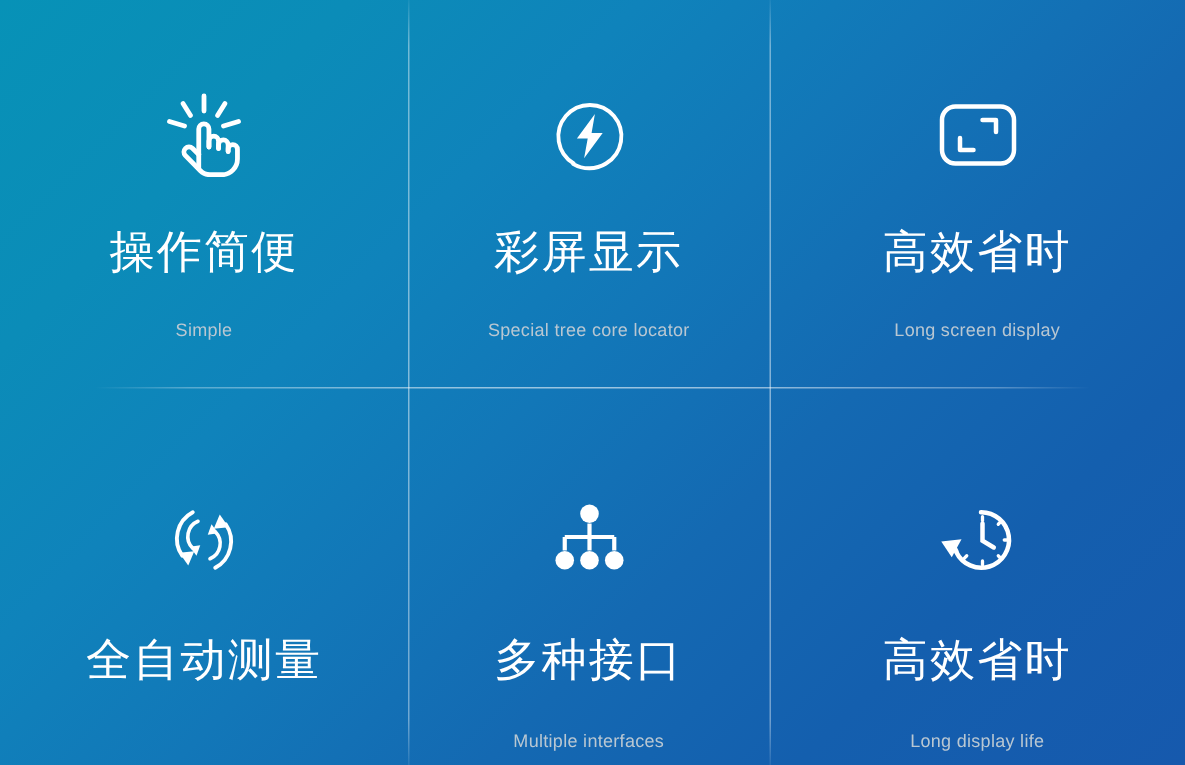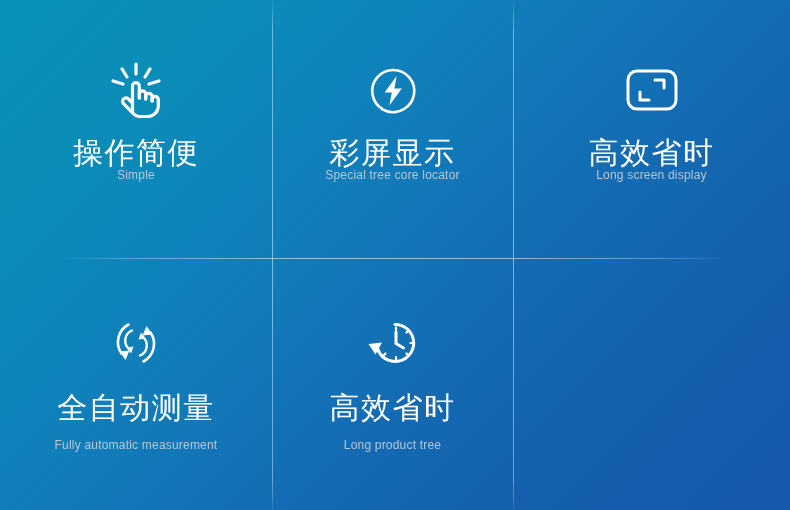--- a/index.html
+++ b/index.html
@@ -74,26 +74,27 @@
     grid-template-columns: 272px 241px 277px;
     grid-template-rows: 258px 252px;
   }
 
   .feature-cell {
     display: flex;
     flex-direction: column;
     align-items: center;
     justify-content: flex-start;
     text-align: center;
+    gap: 16px;
   }
 
   
   .row-1 { padding-top: 62px; }
   
-  .row-2 { padding-top: 57px; }
+  .row-2 { padding-top: 74px; }
 
   .feature-icon {
     height: 56px;
     display: flex;
     align-items: center;
     justify-content: center;
   }
   .feature-icon svg { display: block; }
 
   .feature-title {
@@ -102,21 +103,21 @@
     font-size: 30px;
     font-weight: 400;
     letter-spacing: 1.5px;
     line-height: 1;
     white-space: nowrap;
   }
 
   .row-2 .feature-title { margin-top: 22px; }
 
   .feature-subtitle {
-    margin-top: 1px;
+    margin-top: 14px;
     color: #b9c7d2;
     font-size: 12px;
     font-weight: 400;
     letter-spacing: 0.2px;
     line-height: 1;
     white-space: nowrap;
   }
   .row-2 .feature-subtitle { margin-top: 16px; }
 </style>
 </head>
@@ -194,23 +195,46 @@
 
             <path d="M33.5 20.5 A11 11 0 0 1 30 38.5"></path>
             <path d="M18.5 31.5 A11 11 0 0 1 22 13.5"></path>
           </g>
 
           <path d="M31 15.5 L35.5 21.5 L28.5 22.5 Z" fill="#ffffff"></path>
           <path d="M21 36.5 L16.5 30.5 L23.5 29.5 Z" fill="#ffffff"></path>
         </svg>
       </div>
       <div class="feature-title">全自动测量</div>
-      <div class="feature-subtitle">Fully automatic measurement</div>
-    </div>
-
+    </div>
+
+    <div class="feature-cell row-2">
+      <div class="feature-icon">
+        <svg width="50" height="48" viewBox="0 0 50 48" fill="none">
+          <g stroke="#ffffff" stroke-width="2.8" stroke-linecap="butt" fill="none">
+
+            <line x1="25" y1="13" x2="25" y2="22"></line>
+
+            <line x1="8.5" y1="22" x2="41.5" y2="22"></line>
+
+            <line x1="8.5" y1="22" x2="8.5" y2="31"></line>
+            <line x1="25" y1="22" x2="25" y2="31"></line>
+            <line x1="41.5" y1="22" x2="41.5" y2="31"></line>
+          </g>
+
+          <circle cx="25" cy="6.5" r="6.2" fill="#ffffff"></circle>
+
+          <circle cx="8.5" cy="37.5" r="6.2" fill="#ffffff"></circle>
+          <circle cx="25" cy="37.5" r="6.2" fill="#ffffff"></circle>
+          <circle cx="41.5" cy="37.5" r="6.2" fill="#ffffff"></circle>
+        </svg>
+      </div>
+      <div class="feature-title">多种接口</div>
+      <div class="feature-subtitle">Multiple interfaces</div>
+    </div>
 
     <div class="feature-cell row-2">
       <div class="feature-icon">
         <svg width="56" height="50" viewBox="0 0 56 50" fill="none">
 
           <path d="M30 6.5 A18.5 18.5 0 1 1 13.5 33" stroke="#ffffff" stroke-width="3" stroke-linecap="round" fill="none"></path>
 
           <path d="M13.6 32.6 L11.5 28.5" stroke="#ffffff" stroke-width="3" stroke-linecap="round"></path>
           <path d="M3.5 26 L17 24.5 L10.5 36.5 Z" fill="#ffffff"></path>
 
@@ -220,21 +244,21 @@
             <line x1="31" y1="9.5" x2="31" y2="12"></line>
             <line x1="31" y1="39" x2="31" y2="41.5"></line>
             <line x1="45.5" y1="25" x2="48" y2="25"></line>
             <line x1="41.5" y1="14.5" x2="43.2" y2="12.8"></line>
             <line x1="41.5" y1="35.5" x2="43.2" y2="37.2"></line>
             <line x1="20.5" y1="35.5" x2="18.8" y2="37.2"></line>
           </g>
         </svg>
       </div>
       <div class="feature-title">高效省时</div>
-      <div class="feature-subtitle">Long product tree</div>
+      <div class="feature-subtitle">Long display life</div>
     </div>
 
   </div>
 
   <div class="divider-v" id="divider-vertical-left"></div>
   <div class="divider-v" id="divider-vertical-right"></div>
   <div class="divider-h" id="divider-horizontal"></div>
 
 </div>
 

